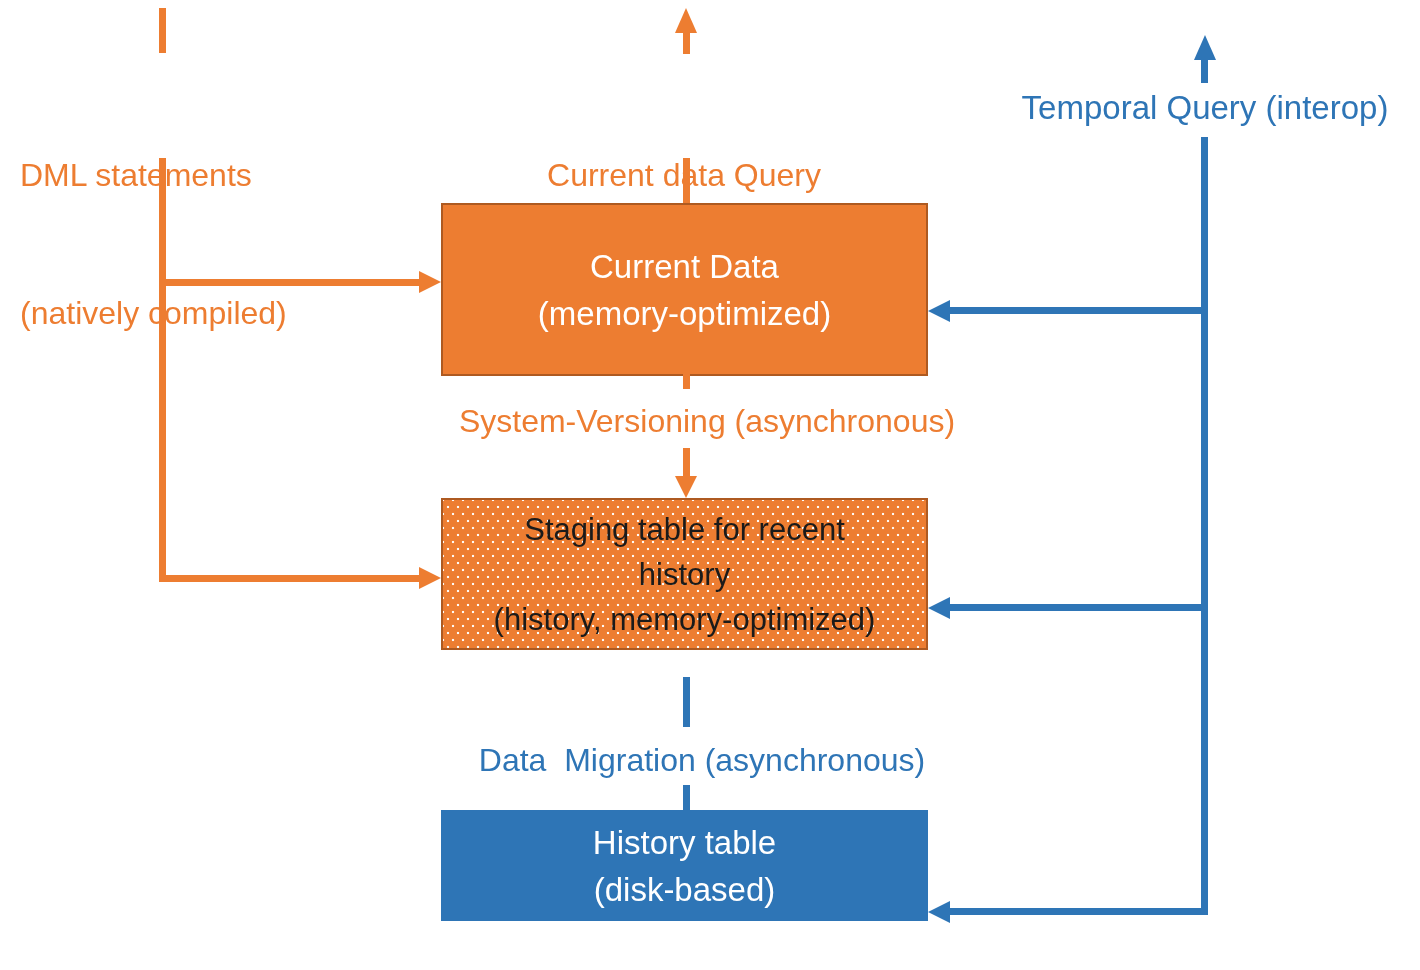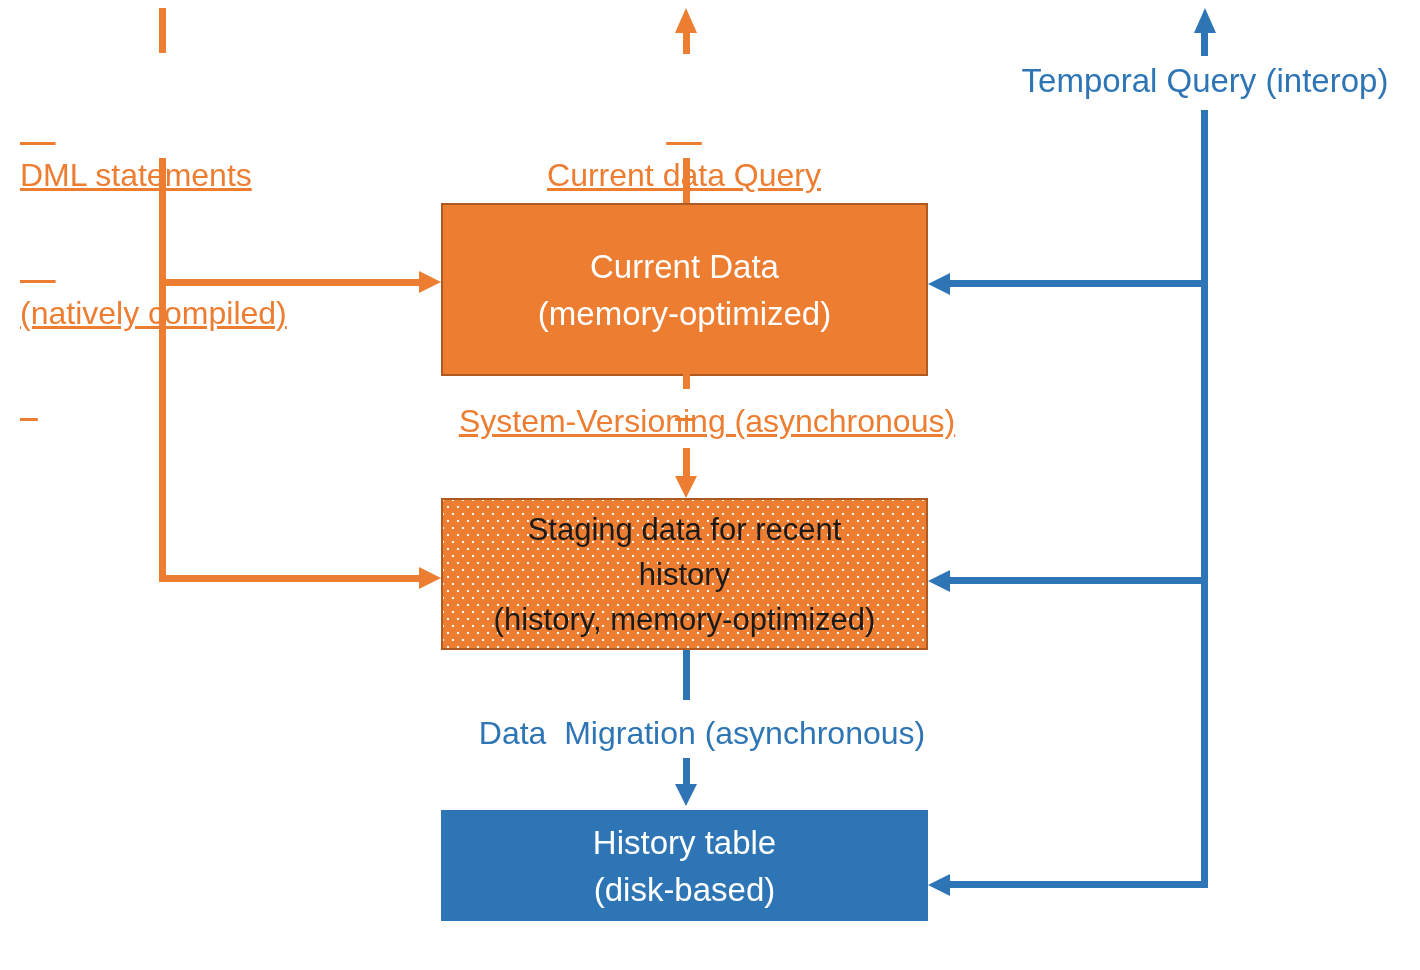--- a/index.html
+++ b/index.html
@@ -8,22 +8,22 @@
     --blue:#2E75B6;
     --staging-text:#1A1A1A;
     --box-text:#FFFFFF;
     --bg:#FFFFFF;
   }
   html,body{margin:0;padding:0;background:var(--bg);}
   .canvas{
     position:relative;width:1420px;height:970px;background:var(--bg);
     font-family:"Liberation Sans",sans-serif;overflow:hidden;
   }
-  .orange{color:var(--orange);text-decoration:underline;}
-  .blue{color:var(--blue);}
+  .orange{color:var(--orange);}
+  .blue{color:var(--blue);margin-top:27px;}
   .seg{position:absolute;background:currentColor;}
   .arr{position:absolute;width:0;height:0;}
   .arr-right{border-top:11px solid transparent;border-bottom:11px solid transparent;border-left:22px solid currentColor;}
   .arr-left{border-top:11px solid transparent;border-bottom:11px solid transparent;border-right:22px solid currentColor;}
   .arr-up{border-left:11px solid transparent;border-right:11px solid transparent;border-bottom:25px solid currentColor;}
   .arr-down{border-left:11px solid transparent;border-right:11px solid transparent;border-top:22px solid currentColor;}
   .lbl{position:absolute;font-size:32px;line-height:46px;white-space:pre;}
   .lbl.center{text-align:center;}
   .box{
     position:absolute;left:441px;width:487px;box-sizing:border-box;
@@ -82,21 +82,21 @@
     <span>Current Data</span>
     <span>(memory-optimized)</span>
   </div>
 
   <div class="seg orange" style="left:683px;top:354px;width:7px;height:35px;"></div>
   <div class="lbl orange center" style="left:447px;top:398px;width:520px;">System-Versioning (asynchronous)</div>
   <div class="seg orange" style="left:683px;top:448px;width:7px;height:30px;"></div>
   <div class="arr arr-down orange" style="left:675px;top:476px;"></div>
 
   <div class="box box-staging">
-    <span>Staging data for recent</span>
+    <span>Staging table for recent</span>
     <span>history</span>
     <span>(history, memory-optimized)</span>
   </div>
 
   <div class="seg blue" style="left:683px;top:650px;width:7px;height:50px;"></div>
   <div class="lbl blue center" style="left:442px;top:710px;width:520px;">Data  Migration (asynchronous)</div>
   <div class="seg blue" style="left:683px;top:758px;width:7px;height:28px;"></div>
   <div class="arr arr-down blue" style="left:675px;top:784px;"></div>
 
   <div class="box box-history">

